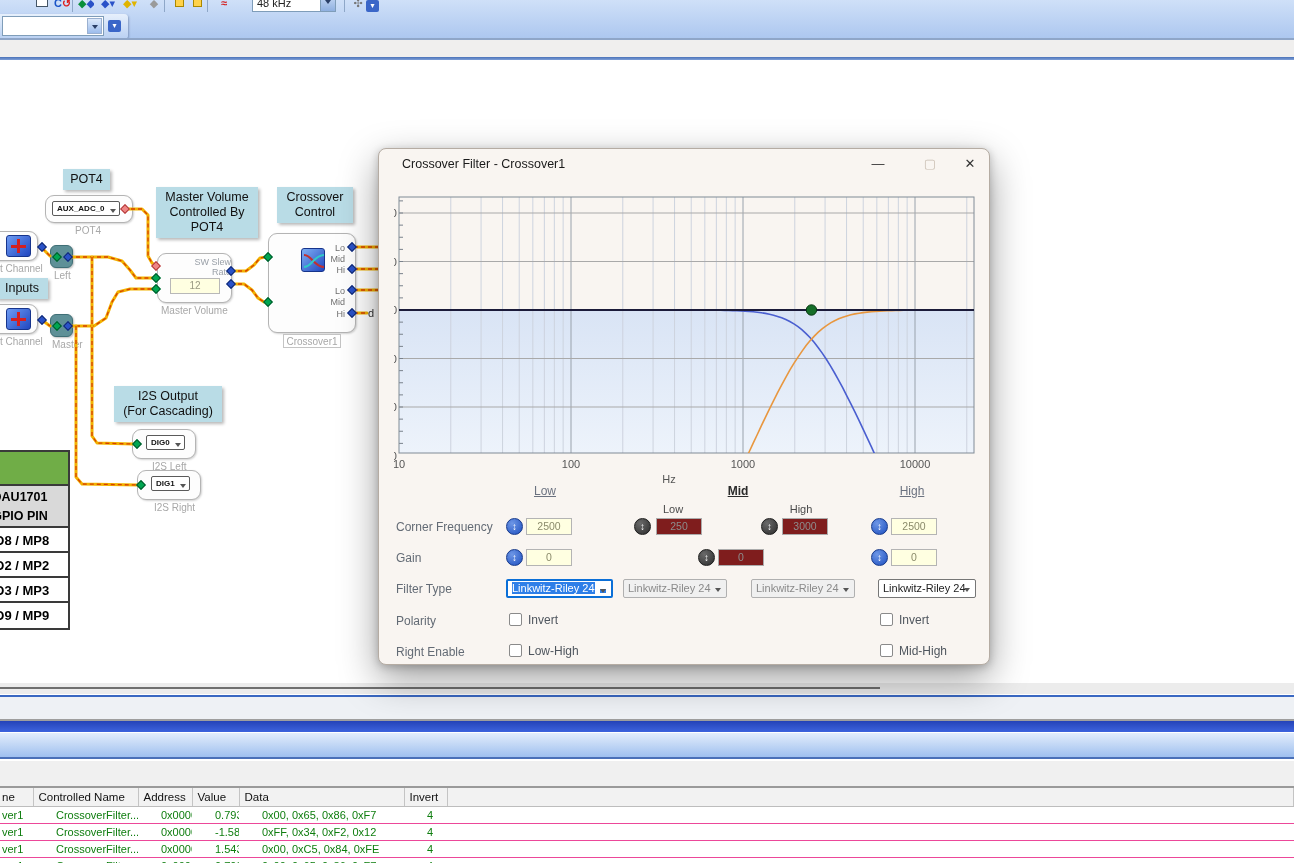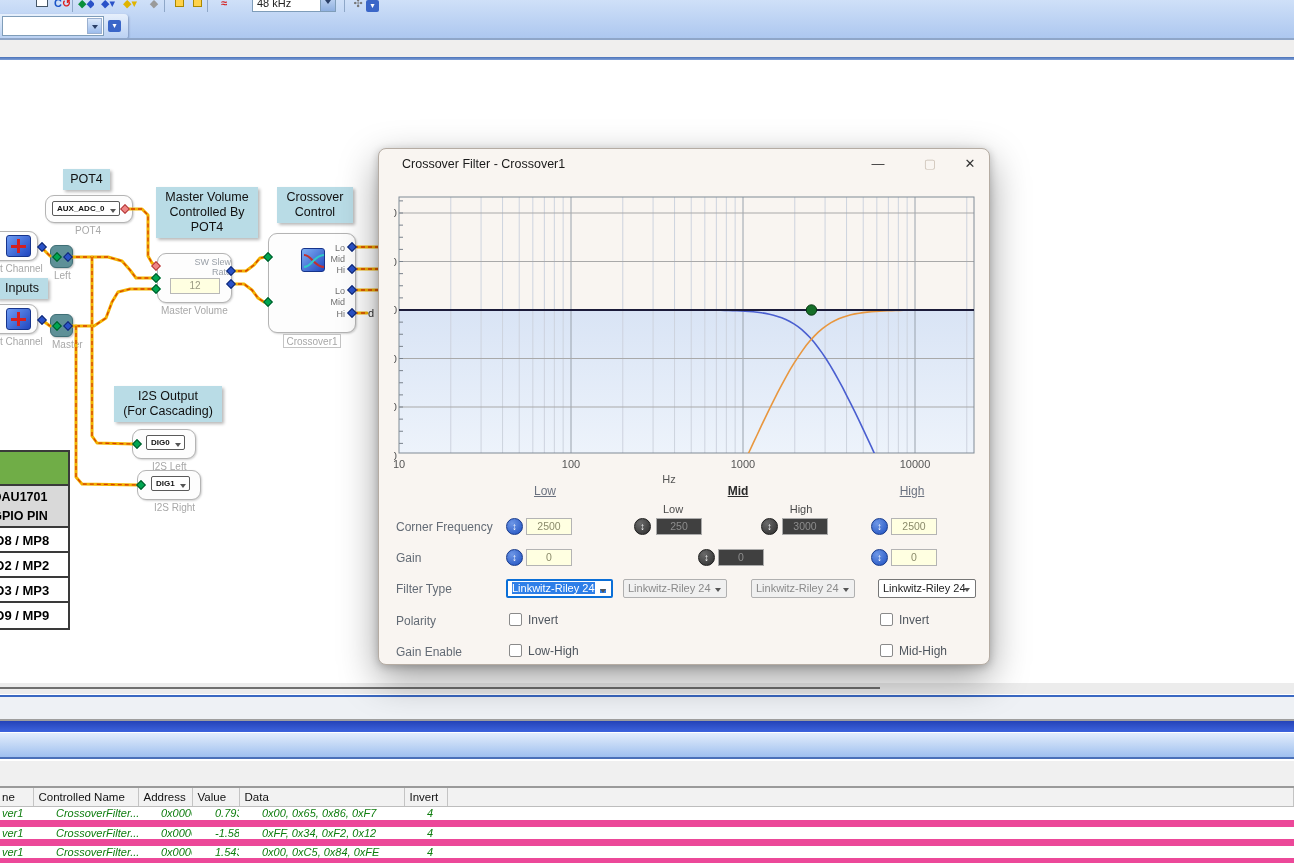--- a/index.html
+++ b/index.html
@@ -84,21 +84,21 @@
     transform:translateX(-50%); }
   .bandhdr.mid { color:#2b2b2b; font-weight:bold; }
   .subhdr { position:absolute; font-size:11px; color:#4a4a4a; transform:translateX(-50%); }
   .rowlab { position:absolute; left:17px; font-size:12px; color:#636b75; }
   .knob { position:absolute; width:17px; height:17px; border-radius:50%;
     background:radial-gradient(circle at 35% 30%, #6e97e6, #1d4fc0); border:1px solid #15388a;
     color:#fff; font-size:10px; font-weight:bold; text-align:center; line-height:16px; }
   .knob.off { background:radial-gradient(circle at 35% 30%, #6a6a6a, #2c2c2c); border-color:#1c1c1c; }
   .vfield { position:absolute; width:46px; height:17px; background:#ffffe1; border:1px solid #b4b4b4;
     font-size:10.5px; color:#8b8b6b; text-align:center; line-height:15px; }
-  .vfield.off { background:#404040; color:#8d8d8d; border-color:#ababab; }
+  .vfield.off { background:#7f1d1d; color:#8d8d8d; border-color:#ababab; }
   .ddl { position:absolute; width:104px; height:19px; background:#fff; border:1px solid #767676;
     border-radius:2px; font-size:11px; color:#222; line-height:17px; padding-left:4px; }
   .ddl .caret { border-top-color:#555; left:auto; right:5px; top:8px; }
   .ddl.sel { border:2px solid #0b6fd7; line-height:15px; }
   .ddl.sel span { background:#2e7fe8; color:#fff; }
   .ddl.off { background:#f0f0f0; color:#8a8a8a; border-color:#b0b0b0; }
   .cbx { position:absolute; width:13px; height:13px; background:#fff; border:1px solid #8a8a8a;
     border-radius:2px; }
   .cbl { position:absolute; font-size:12px; color:#4f565e; }
 
@@ -114,22 +114,22 @@
         border-top:1px solid #fff; border-bottom:2px solid #4a70b8; }
   #b7 { top:761px; height:25px; background:#f0f0f0; }
   #b8 { top:786px; height:2px; background:#9a9a9a; }
 
   
   #param-table { left:0; top:788px; width:1294px; height:75px; background:#fff; font-size:11px; }
   #param-table table { border-collapse:collapse; table-layout:fixed; width:1294px; }
   #param-table th { font-weight:normal; color:#111; font-size:11.5px; text-align:left;
     background:#f2f2f2; border-right:1px solid #c4c4c4; border-bottom:1px solid #bdbdbd;
     height:18px; padding:0 0 0 5px; white-space:nowrap; overflow:hidden; }
-  #param-table td { color:#0e7d0e; border-bottom:7px solid #ec4899; height:17px;
-    padding:0 0 0 23px; white-space:nowrap; overflow:hidden;font-style:italic; }
+  #param-table td { color:#0e7d0e; border-bottom:1px solid #ec4899; height:17px;
+    padding:0 0 0 23px; white-space:nowrap; overflow:hidden; }
 </style>
 </head>
 <body>
 
 <div id="stage">
 
   <div class="abs" id="toolbar-band">
     <div class="abs" id="toolbar-row1">
       <div class="tico" style="left:34px"><span style="display:inline-block;width:12px;height:10px;background:#fff;border:1px solid #456;border-top:3px solid #3a66c8"></span></div>
       <div class="tico" style="left:54px;color:#1a54c8;font-weight:bold">C<span style="color:#d22">↺</span></div>
@@ -394,21 +394,21 @@
     <div class="bandhdr" style="left:166px;top:335px">Low</div>
     <div class="bandhdr mid" style="left:359px;top:335px">Mid</div>
     <div class="bandhdr" style="left:533px;top:335px">High</div>
     <div class="subhdr" style="left:294px;top:354px">Low</div>
     <div class="subhdr" style="left:422px;top:354px">High</div>
 
     <div class="rowlab" style="top:371px">Corner Frequency</div>
     <div class="rowlab" style="top:402px">Gain</div>
     <div class="rowlab" style="top:433px">Filter Type</div>
     <div class="rowlab" style="top:465px">Polarity</div>
-    <div class="rowlab" style="top:496px">Gain Enable</div>
+    <div class="rowlab" style="top:496px">Right Enable</div>
 
     <div class="knob" style="left:127px;top:369px">↕</div>
     <div class="vfield" style="left:147px;top:369px">2500</div>
     <div class="knob off" style="left:255px;top:369px">↕</div>
     <div class="vfield off" style="left:277px;top:369px">250</div>
     <div class="knob off" style="left:382px;top:369px">↕</div>
     <div class="vfield off" style="left:403px;top:369px">3000</div>
     <div class="knob" style="left:492px;top:369px">↕</div>
     <div class="vfield" style="left:512px;top:369px">2500</div>
 

